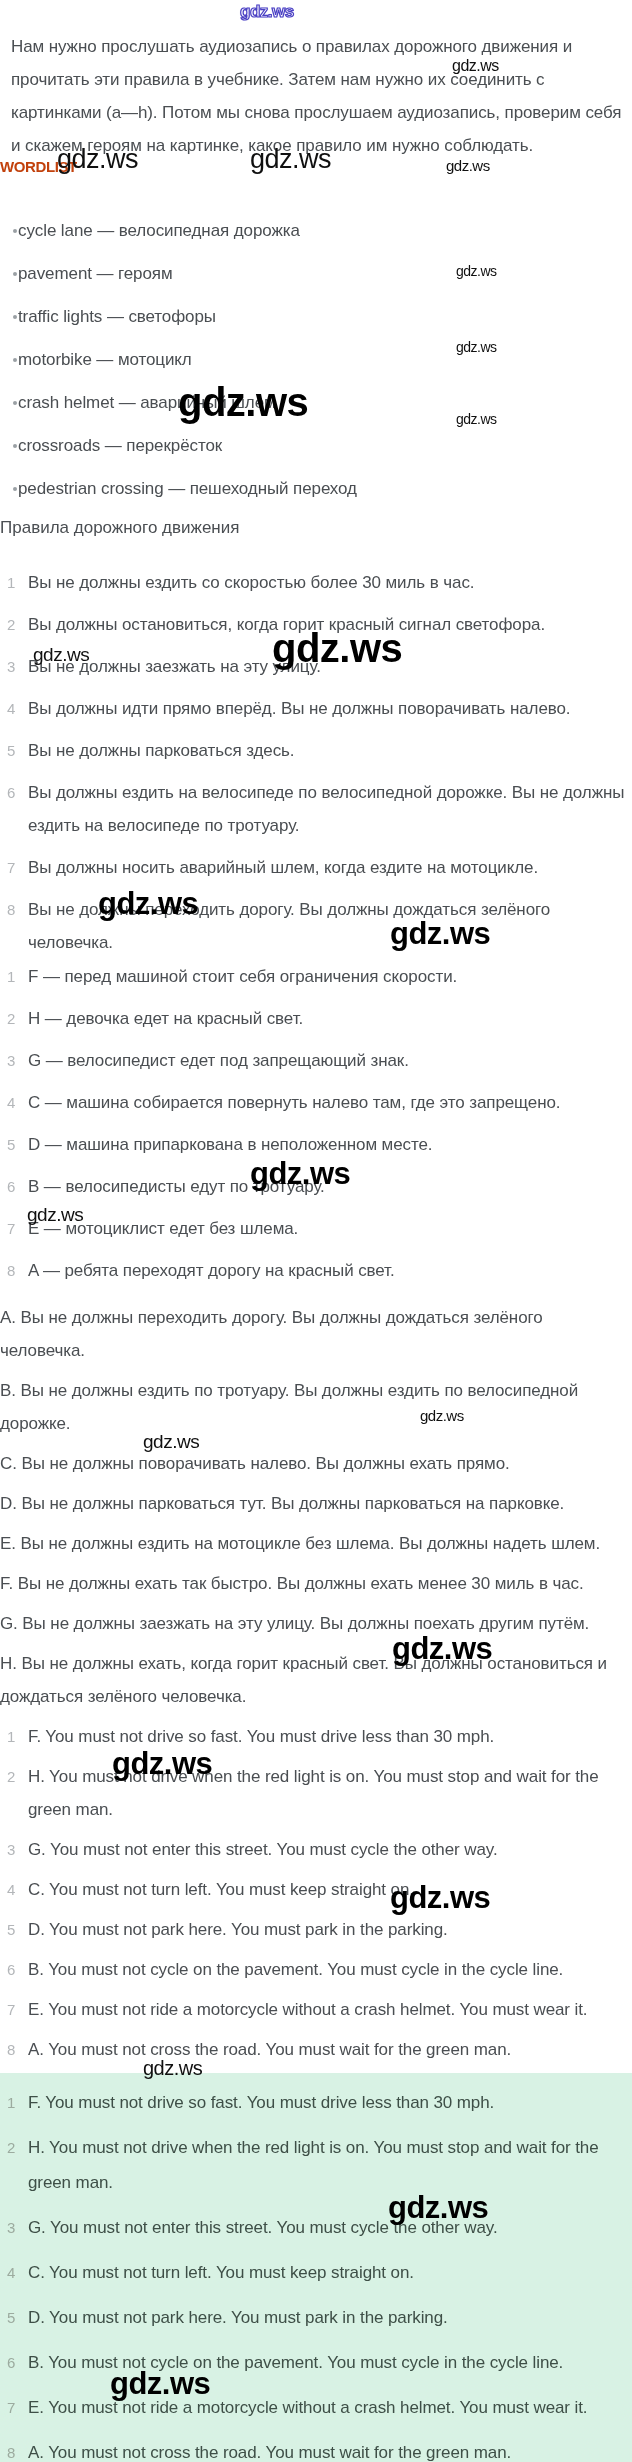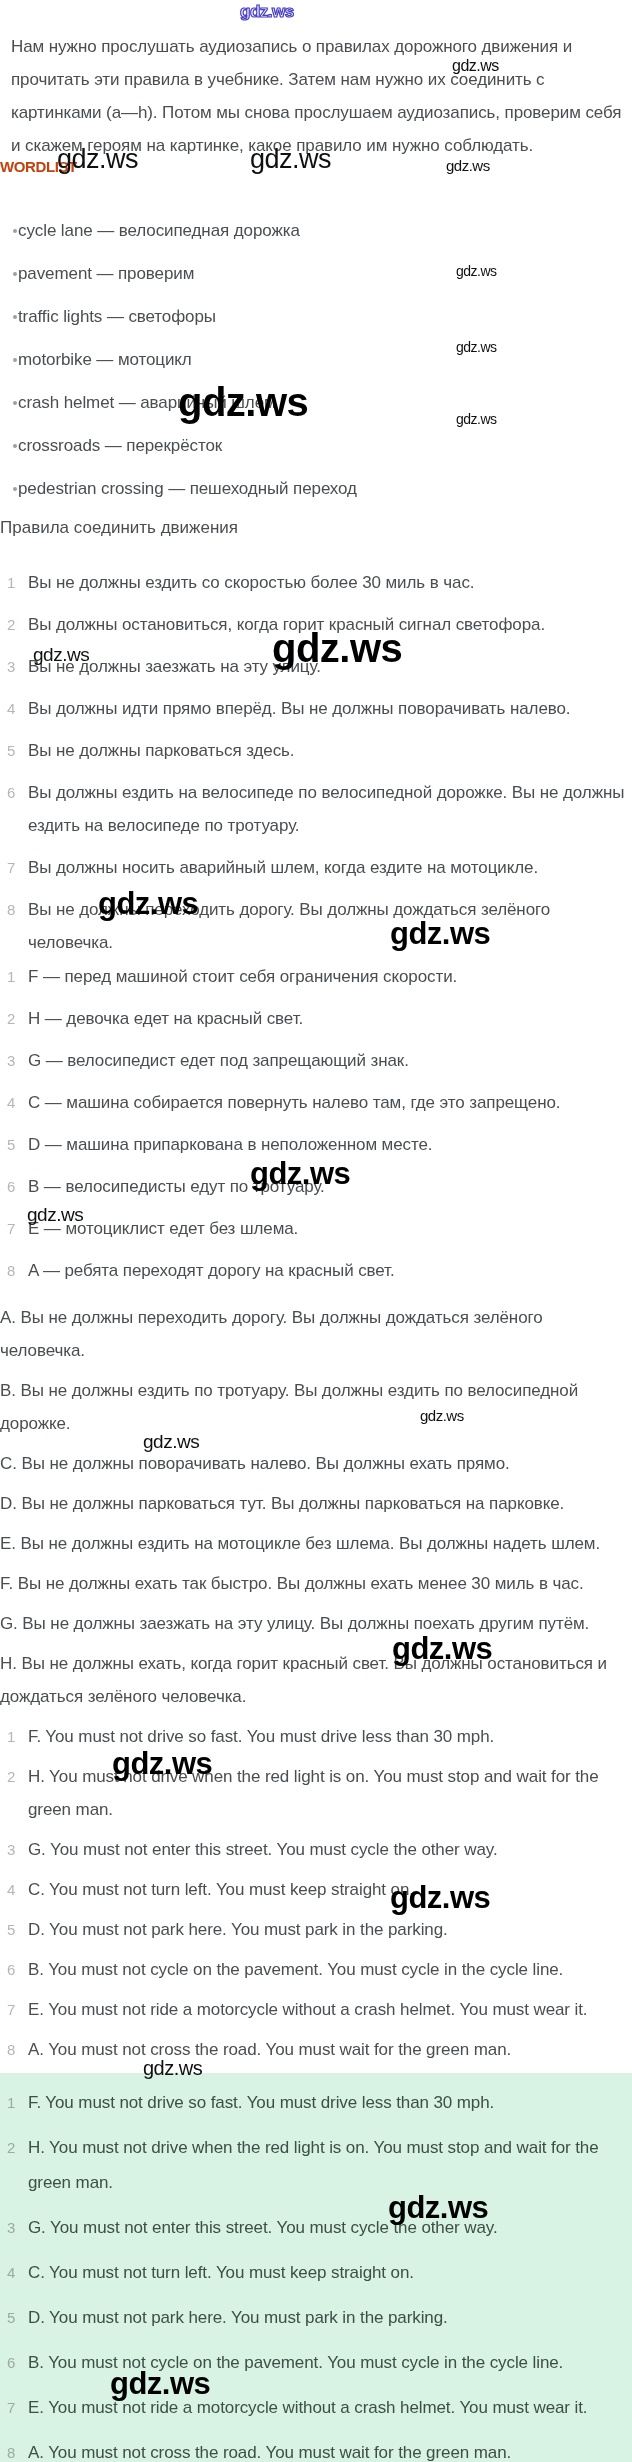--- a/index.html
+++ b/index.html
@@ -112,21 +112,21 @@
 
   <ul class="wordlist">
 
       <li class="wl-item">
         <span class="dot"></span>
         <span class="wl-text">cycle lane — велосипедная дорожка</span>
       </li>
 
       <li class="wl-item">
         <span class="dot"></span>
-        <span class="wl-text">pavement — проверим</span>
+        <span class="wl-text">pavement — героям</span>
       </li>
 
       <li class="wl-item">
         <span class="dot"></span>
         <span class="wl-text">traffic lights — светофоры</span>
       </li>
 
       <li class="wl-item">
         <span class="dot"></span>
         <span class="wl-text">motorbike — мотоцикл</span>
@@ -141,21 +141,21 @@
         <span class="dot"></span>
         <span class="wl-text">crossroads — перекрёсток</span>
       </li>
 
       <li class="wl-item">
         <span class="dot"></span>
         <span class="wl-text">pedestrian crossing — пешеходный переход</span>
       </li>
     </ul>
 
-  <h3 class="rules-head">Правила соединить движения</h3>
+  <h3 class="rules-head">Правила дорожного движения</h3>
 
   <ol class="numlist rules">
 
       <li class="num-item">
         <span class="num">1</span>
         <span class="txt">Вы не должны ездить со скоростью более 30 миль в час.</span>
       </li>
 
       <li class="num-item">
         <span class="num">2</span>

